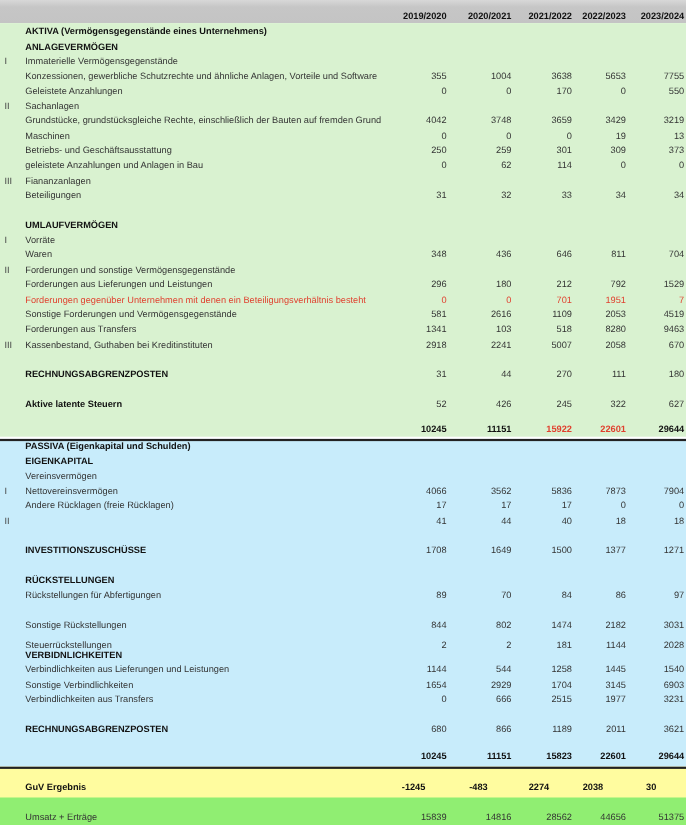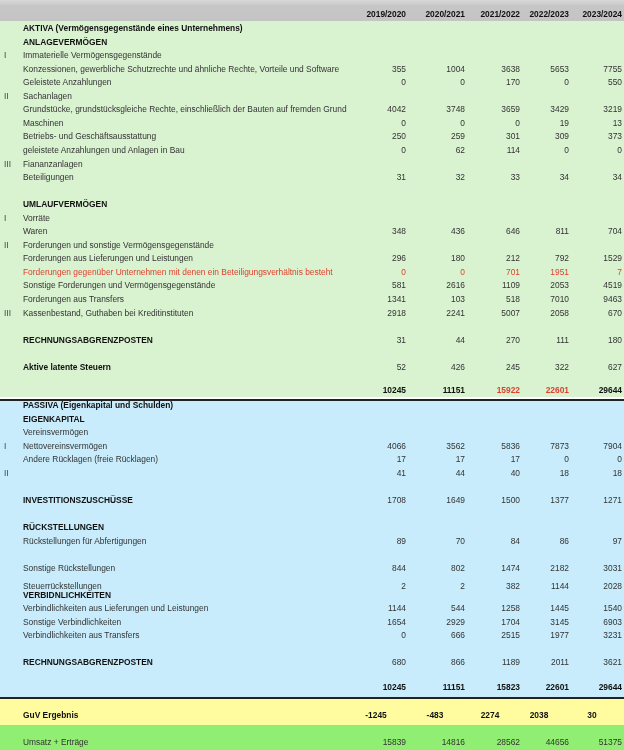--- a/index.html
+++ b/index.html
@@ -49,21 +49,21 @@
       <div class="row bold" style="top: 35.55px;">
         <span class="roman"></span>
         <span class="label">ANLAGEVERMÖGEN</span>
       </div>
       <div class="row" style="top: 49.1px;">
         <span class="roman">I</span>
         <span class="label">Immaterielle Vermögensgegenstände</span>
       </div>
       <div class="row" style="top: 62.65px;">
         <span class="roman"></span>
-        <span class="label">Konzessionen, gewerbliche Schutzrechte und ähnliche Rechte, Vorteile und Software</span>
+        <span class="label">Konzessionen, gewerbliche Schutzrechte und ähnliche Anlagen, Vorteile und Software</span>
         <span class="val c0">355</span>
         <span class="val c1">1004</span>
         <span class="val c2">3638</span>
         <span class="val c3">5653</span>
         <span class="val c4">7755</span>
       </div>
       <div class="row" style="top: 76.2px;">
         <span class="roman"></span>
         <span class="label">Geleistete Anzahlungen</span>
         <span class="val c0">0</span>
@@ -176,21 +176,21 @@
         <span class="val c2">1109</span>
         <span class="val c3">2053</span>
         <span class="val c4">4519</span>
       </div>
       <div class="row" style="top: 293px;">
         <span class="roman"></span>
         <span class="label">Forderungen aus Transfers</span>
         <span class="val c0">1341</span>
         <span class="val c1">103</span>
         <span class="val c2">518</span>
-        <span class="val c3">7010</span>
+        <span class="val c3">8280</span>
         <span class="val c4">9463</span>
       </div>
       <div class="row" style="top: 306.55px;">
         <span class="roman">III</span>
         <span class="label">Kassenbestand, Guthaben bei Kreditinstituten</span>
         <span class="val c0">2918</span>
         <span class="val c1">2241</span>
         <span class="val c2">5007</span>
         <span class="val c3">2058</span>
         <span class="val c4">670</span>
@@ -297,21 +297,21 @@
         <span class="val c1">70</span>
         <span class="val c2">84</span>
         <span class="val c3">86</span>
         <span class="val c4">97</span>
       </div>
       <div class="row" style="top: 580px; padding-left: 36px;">
         <span class="roman"></span>
         <span class="label">Steuerrückstellungen</span>
         <span class="val c0">2</span>
         <span class="val c1">2</span>
-        <span class="val c2">382</span>
+        <span class="val c2">181</span>
         <span class="val c3">1144</span>
         <span class="val c4">2028</span>
       </div>
       <div class="row" style="top: 561.6px;">
         <span class="roman"></span>
         <span class="label">Sonstige Rückstellungen</span>
         <span class="val c0">844</span>
         <span class="val c1">802</span>
         <span class="val c2">1474</span>
         <span class="val c3">2182</span>

